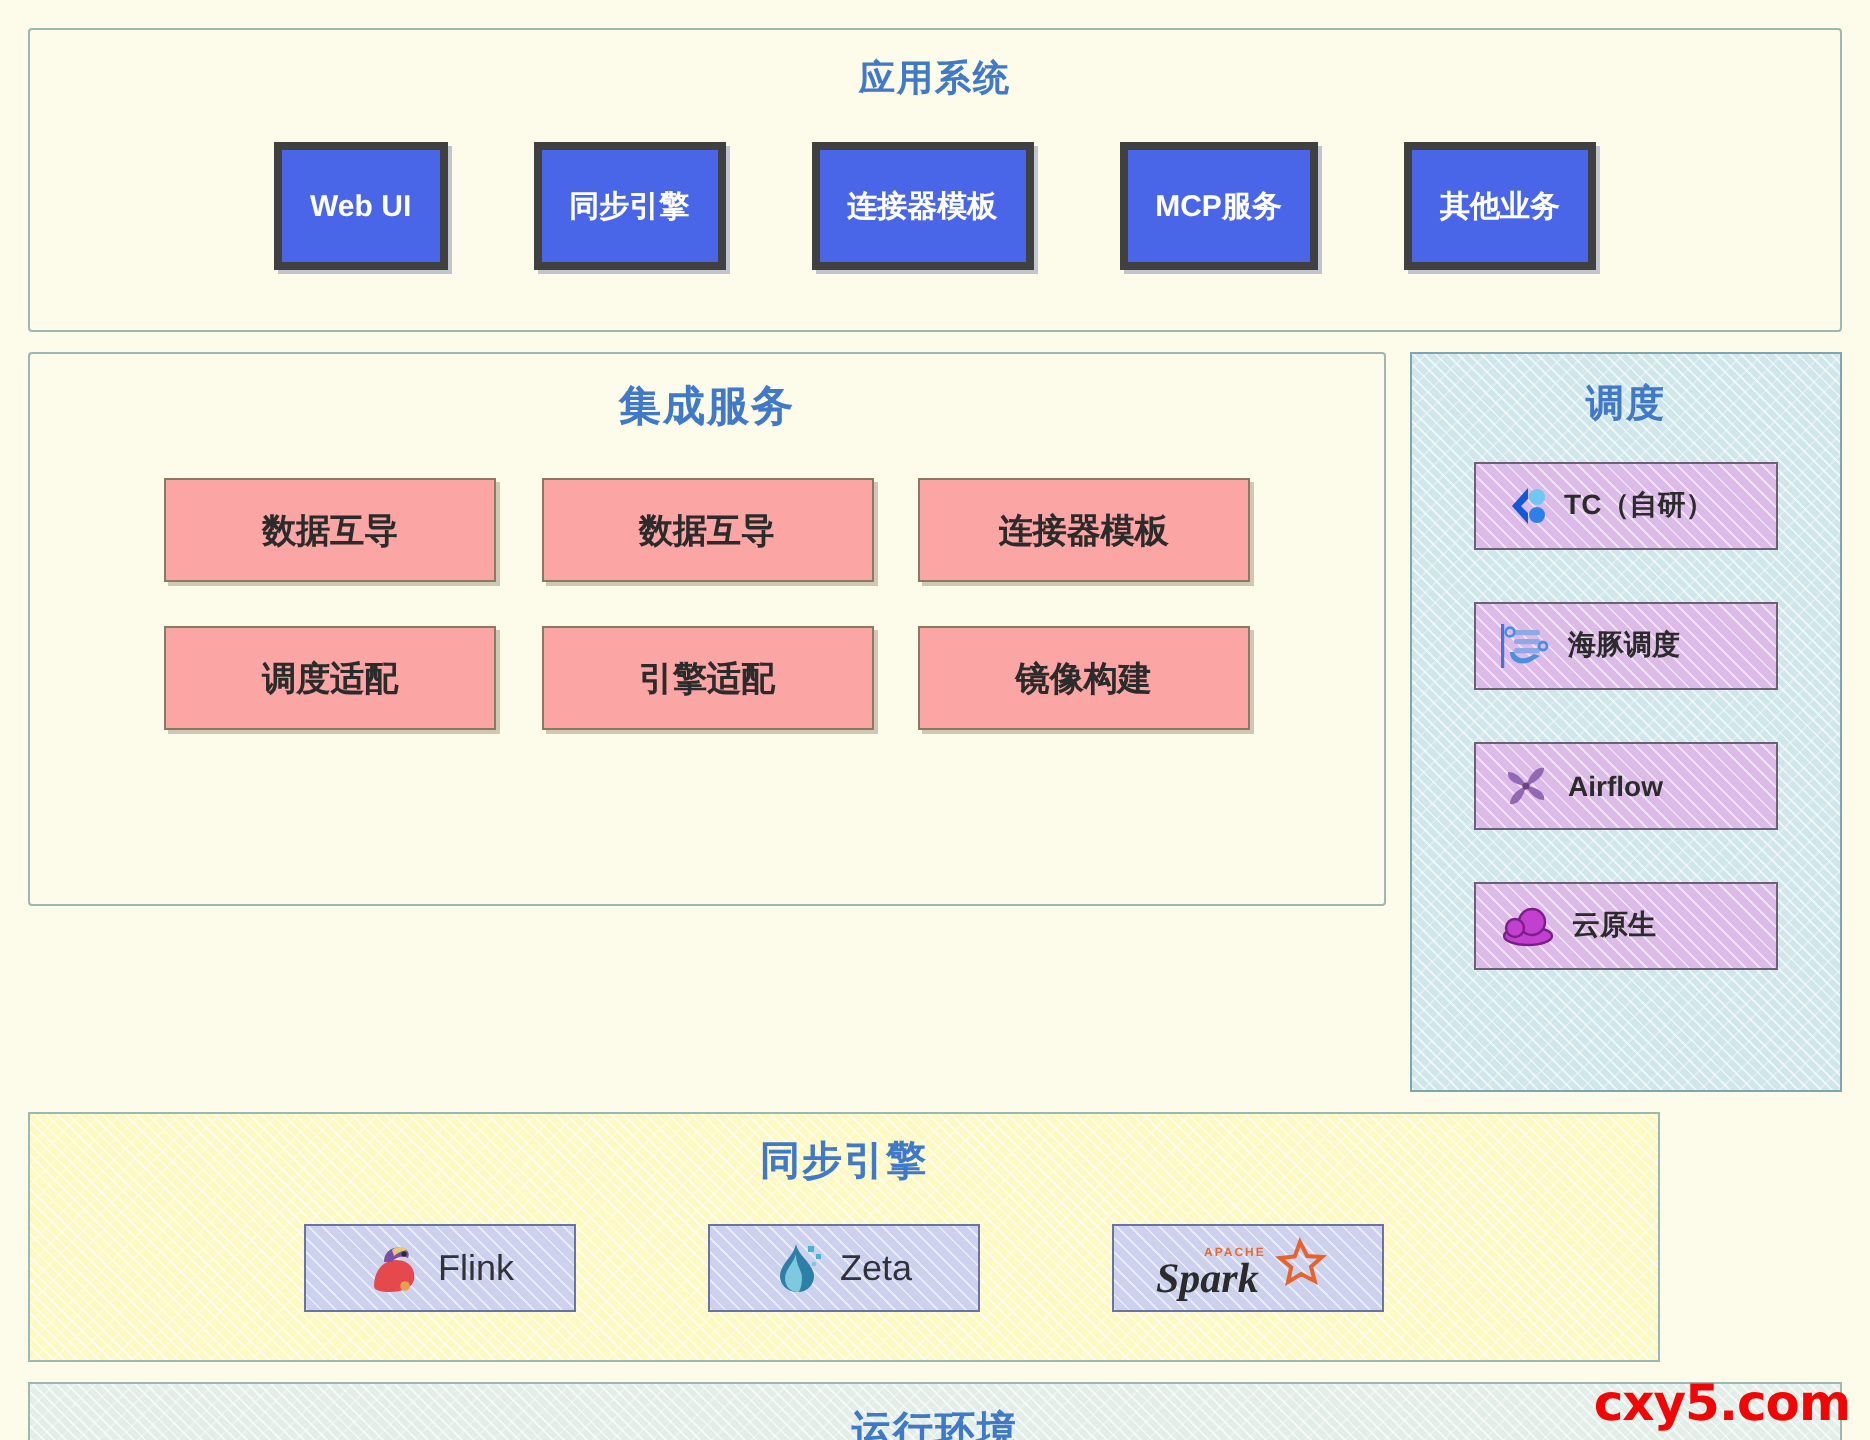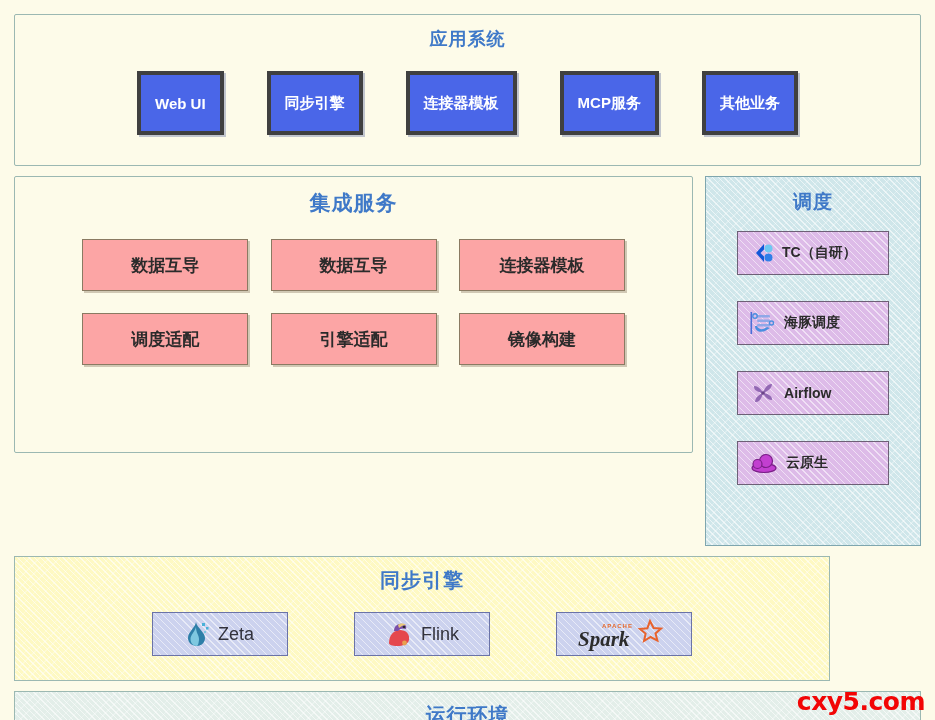--- a/index.html
+++ b/index.html
@@ -295,45 +295,45 @@
       </div>
     </div>
   </div>
 
   <div id="sync-panel" class="hatch2">
     <div class="panel-title">同步引擎</div>
     <div class="sync-row">
 
       <div class="lav-box hatch">
         <span class="ic">
+          <svg width="28" height="26" viewBox="0 0 28 26">
+            <path d="M4 22 C4 14 9 9 15 9 C21 9 25 13 24 19 C23 23 18 25 12 25 C7 25 4 24 4 22 Z" fill="#e5484d"></path>
+            <path d="M9 10 C9 5 13 2 18 3 C21 3.6 22 6 21 8 C19 7 15 7 13 10 Z" fill="#7a4fa8"></path>
+            <path d="M13 4 C15 2 19 2 21 4 C19 4 16 5 14 7 Z" fill="#e8c878"></path>
+            <circle cx="19" cy="6" r="1.3" fill="#2b2b2b"></circle>
+            <circle cx="19.5" cy="22" r="2.4" fill="#e8a050"></circle>
+          </svg>
+        </span>
+        <span class="lbl">Flink</span>
+      </div>
+
+      <div class="lav-box hatch">
+        <span class="ic">
           <svg width="24" height="26" viewBox="0 0 24 26">
             <path d="M11 25 C5 25 2 21 2 17 C2 11 9 7 10 1 C11 7 19 11 19 17 C19 21 16 25 11 25 Z" fill="#2e7fa8"></path>
             <path d="M11 25 C7 25 4.5 22 4.5 18 C4.5 14 8.5 11 10 6 C10 12 13 14 13 18 C13 21 12 25 11 25 Z" fill="#7ec8e0"></path>
             <rect x="16" y="2" width="3" height="3" fill="#49b0d8"></rect>
             <rect x="20" y="6" width="2.5" height="2.5" fill="#49b0d8"></rect>
             <rect x="18" y="10" width="2" height="2" fill="#7ec8e0"></rect>
           </svg>
         </span>
         <span class="lbl">Zeta</span>
       </div>
 
       <div class="lav-box hatch">
-        <span class="ic">
-          <svg width="28" height="26" viewBox="0 0 28 26">
-            <path d="M4 22 C4 14 9 9 15 9 C21 9 25 13 24 19 C23 23 18 25 12 25 C7 25 4 24 4 22 Z" fill="#e5484d"></path>
-            <path d="M9 10 C9 5 13 2 18 3 C21 3.6 22 6 21 8 C19 7 15 7 13 10 Z" fill="#7a4fa8"></path>
-            <path d="M13 4 C15 2 19 2 21 4 C19 4 16 5 14 7 Z" fill="#e8c878"></path>
-            <circle cx="19" cy="6" r="1.3" fill="#2b2b2b"></circle>
-            <circle cx="19.5" cy="22" r="2.4" fill="#e8a050"></circle>
-          </svg>
-        </span>
-        <span class="lbl">Flink</span>
-      </div>
-
-      <div class="lav-box hatch">
         <span class="ic" style="display:flex;align-items:flex-start;">
           <svg width="96" height="34" viewBox="0 0 96 34">
             <text x="26" y="11" font-family="Liberation Sans, sans-serif" font-size="6" fill="#e86b2c" font-weight="bold" letter-spacing="1">APACHE</text>
             <text x="2" y="29" font-family="Liberation Serif, serif" font-size="21" fill="#2b2b2b" font-style="italic" font-weight="bold">Spark</text>
             <path d="M74 4 L77.6 11 L85 11.5 L79.5 16.4 L81.4 23.6 L74.6 20 L68 24 L69.6 16.6 L64 12 L71.4 11.2 Z" fill="none" stroke="#e8622c" stroke-width="2"></path>
           </svg>
         </span>
       </div>
 
     </div>

